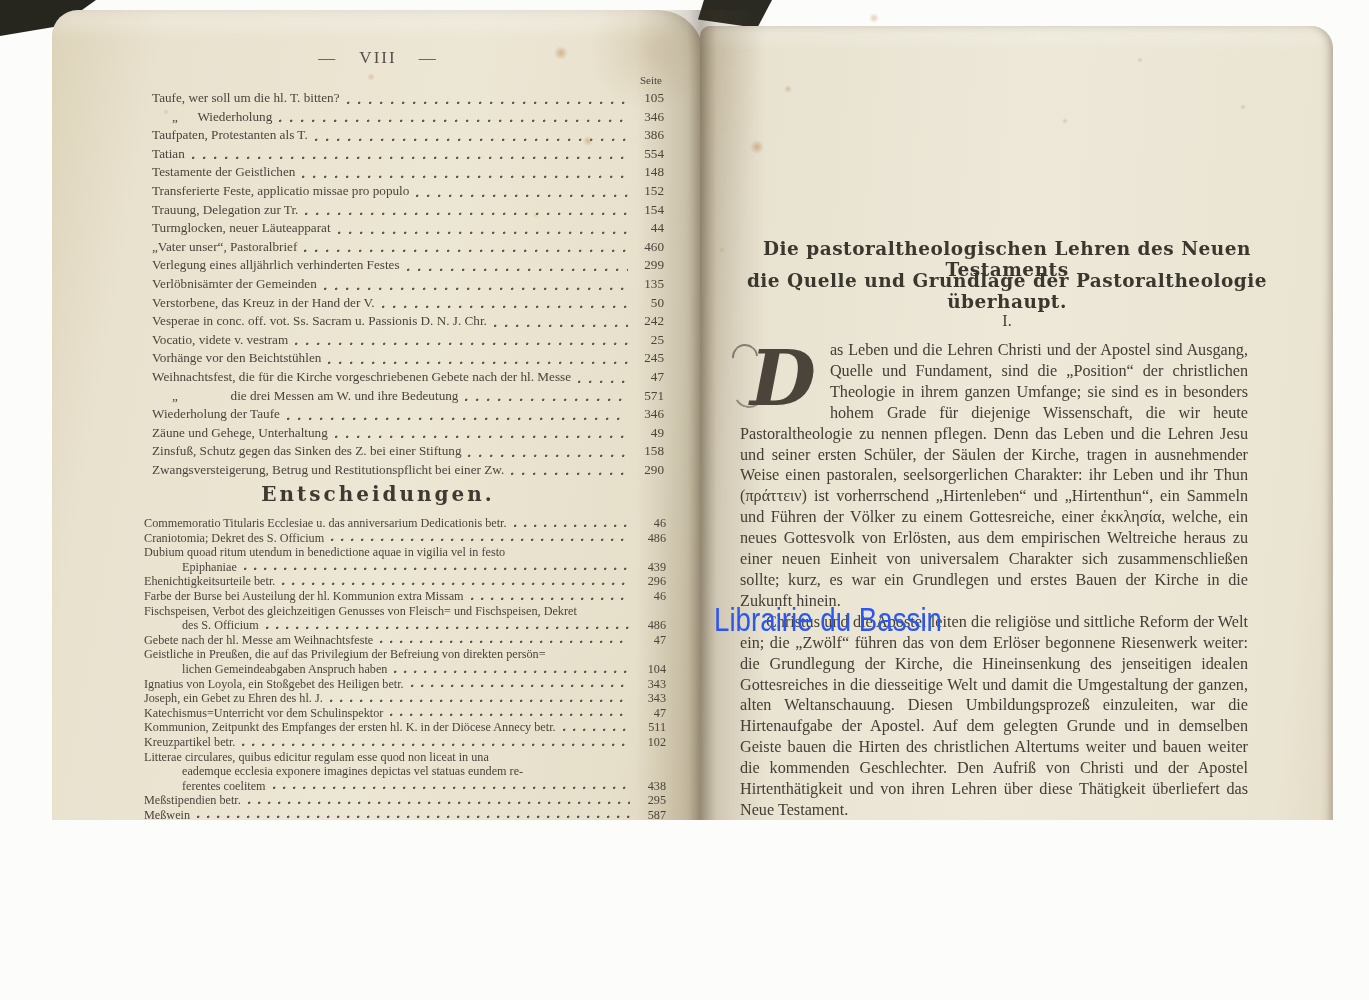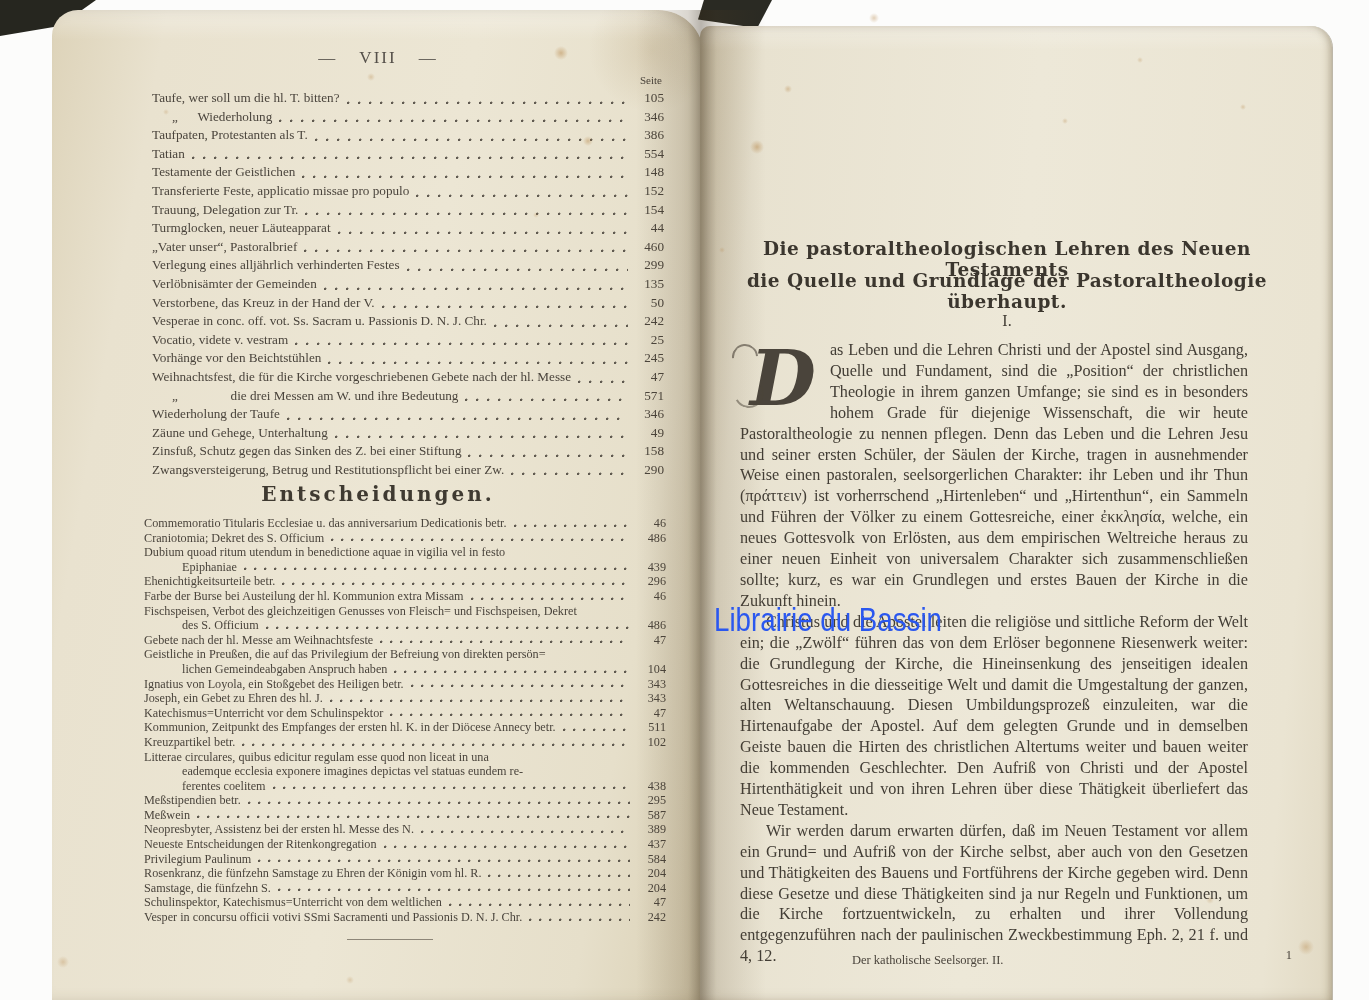--- a/index.html
+++ b/index.html
@@ -1,17 +1,17 @@
 <!DOCTYPE html>
 <html><head>
 <meta charset="utf-8">
 <style>
   html,body{margin:0;padding:0;}
   body{width:1369px;height:1000px;background:#fcfcfb;font-family:"Liberation Serif",serif;}
-  #photo{position:relative;width:1369px;height:1000px;overflow:hidden;background:#fcfcfb;}
+  #photo{position:relative;width:1369px;height:820px;overflow:hidden;background:#fcfcfb;}
 
   
   #cover-corner{position:absolute;left:0;top:0;width:96px;height:36px;background:#26261f;
     clip-path:polygon(0 0,100% 0,62% 72%,0 100%);z-index:1;}
   #spine-notch{position:absolute;left:698px;top:0;width:74px;height:28px;background:#2a2a23;
     clip-path:polygon(8% 0,100% 0,80% 100%,0 70%);z-index:1;}
   #page-edges{position:absolute;left:0;top:12px;width:158px;height:982px;z-index:2;border-radius:10px 0 0 10px;
     background:
       linear-gradient(180deg,rgba(255,255,255,.5) 0,rgba(255,255,255,0) 4%,rgba(120,90,50,.12) 50%,rgba(255,255,255,.35) 99%),
       repeating-linear-gradient(90deg,#e2d6ba 0 5px,#c6b189 5px 8px,#e9dfc8 8px 15px,#b89f72 15px 18px,#ddd0b2 18px 27px,#cdb astro 0 0),

